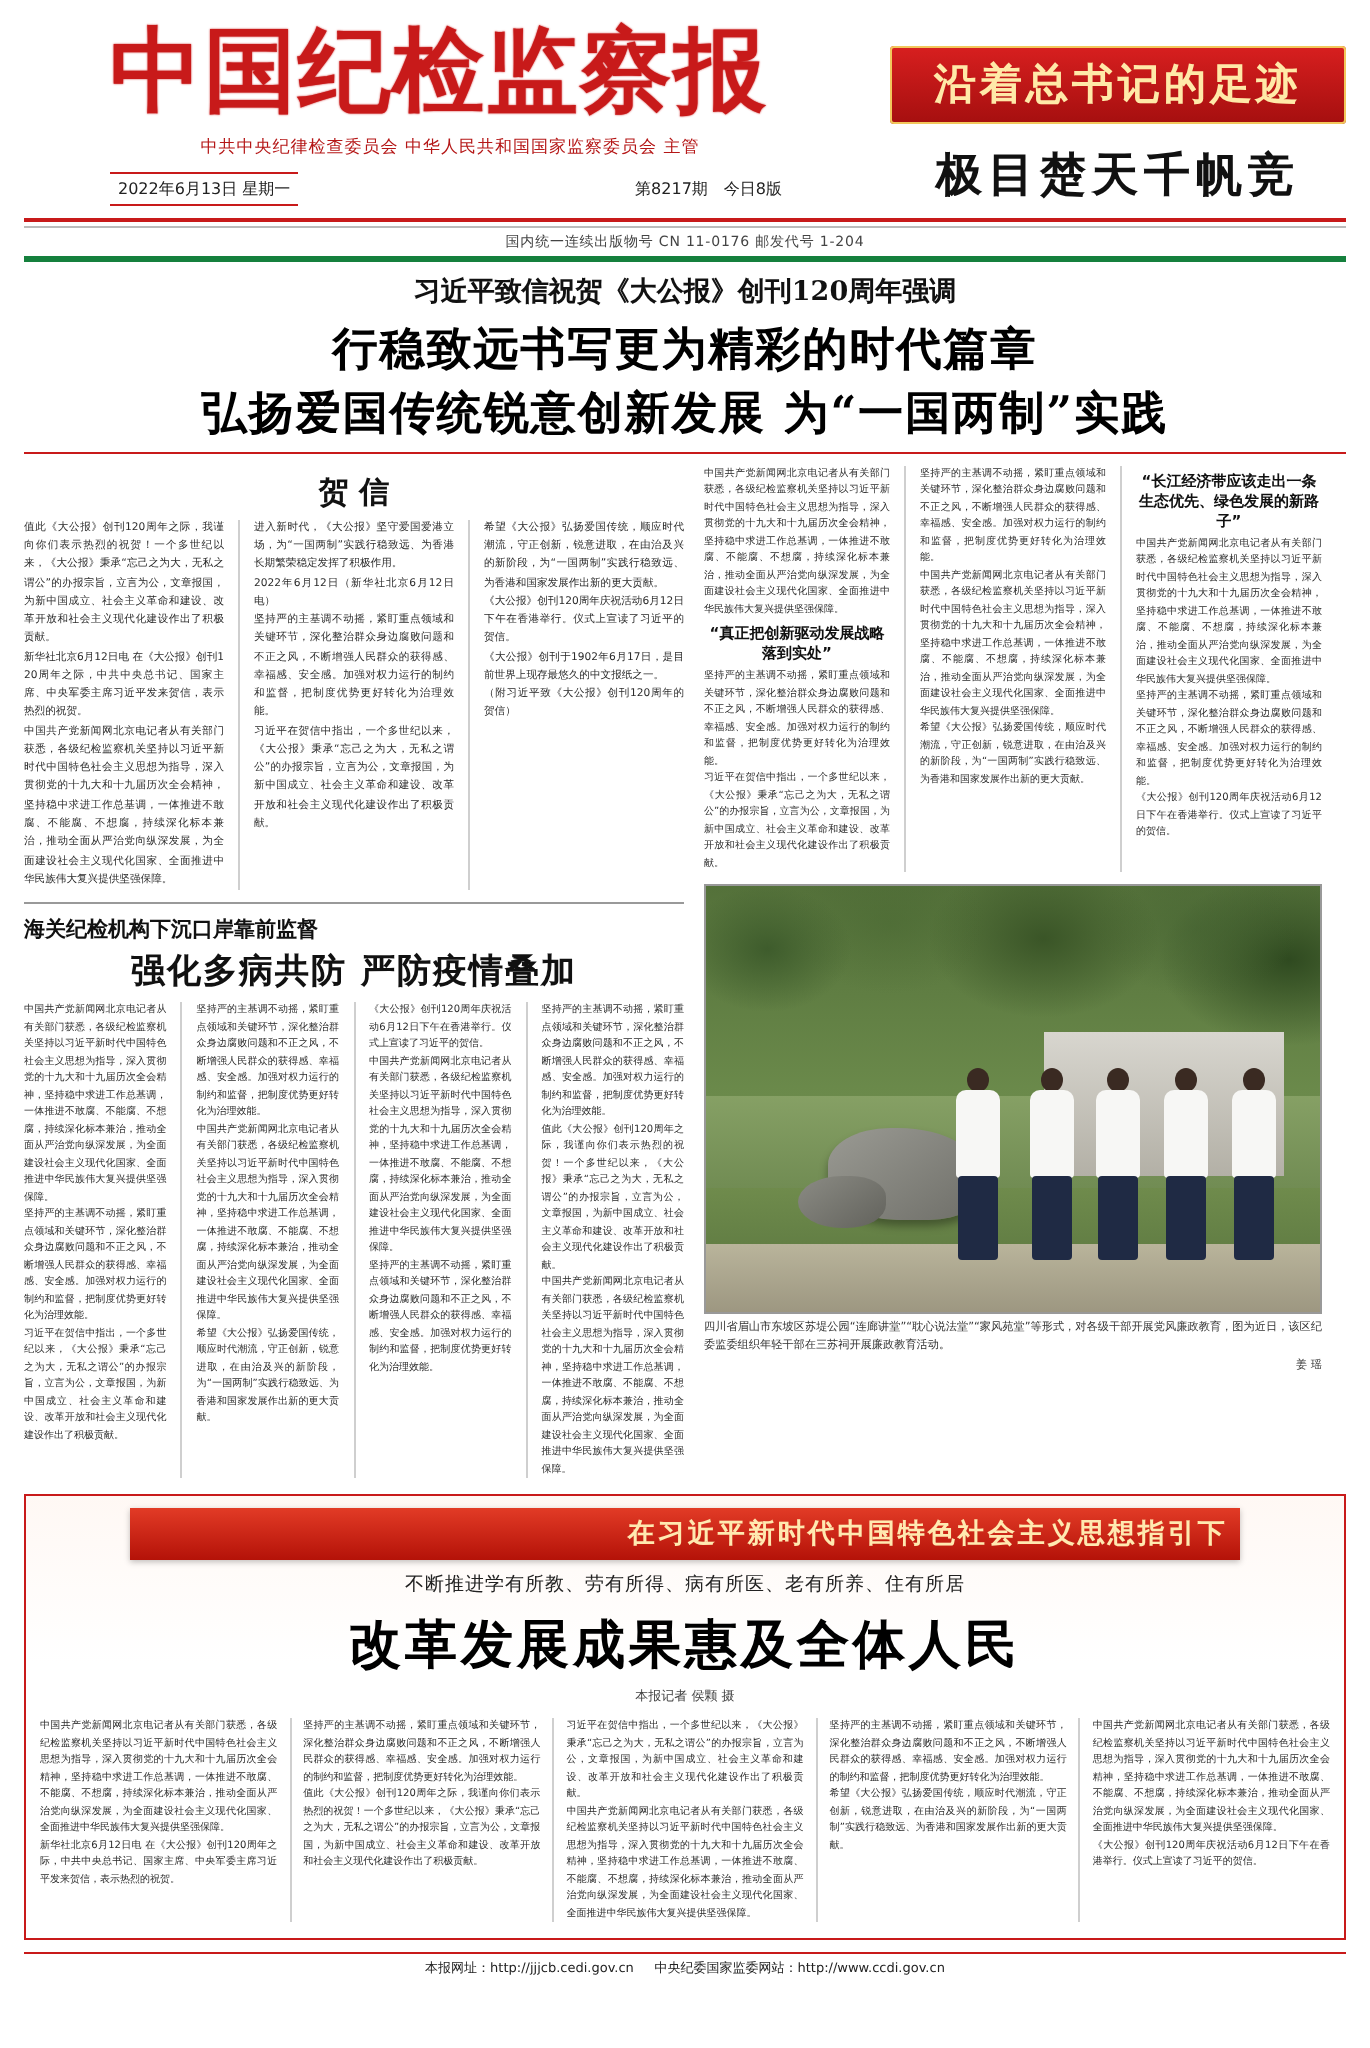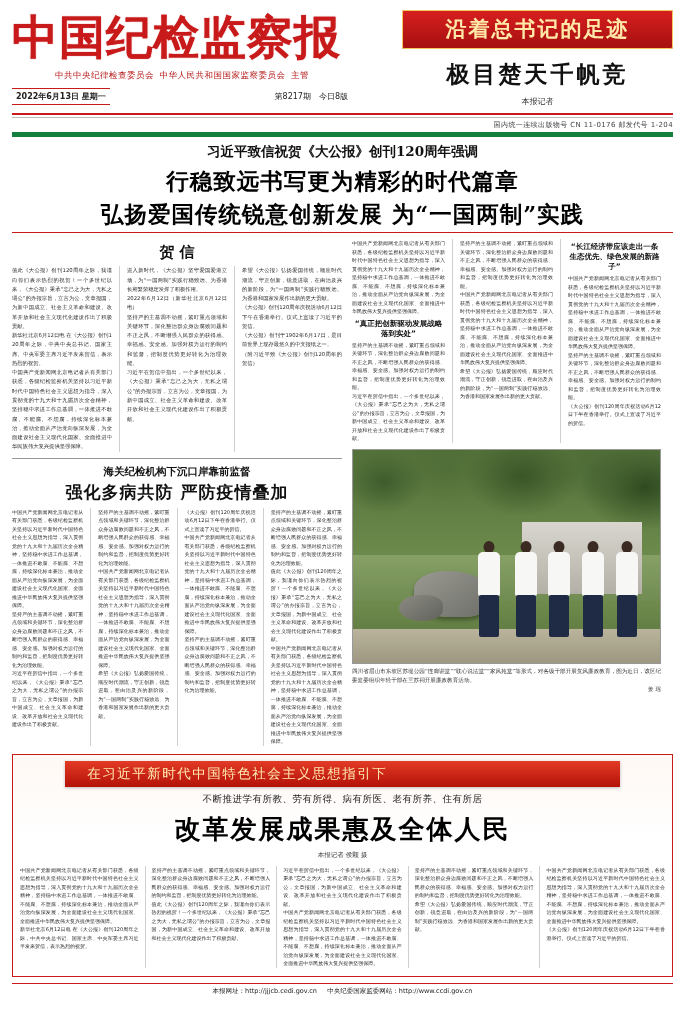--- a/index.html
+++ b/index.html
@@ -7,50 +7,49 @@
   body {
     width:685px; height:1024px;
     background:#ffffff;
     font-family:"DejaVu Sans","Liberation Sans",sans-serif;
     color:#111;
     overflow:hidden;
   }
   .page { position:relative; width:685px; height:1024px; padding:10px 12px; }
 
   
-  .masthead { display:flex; align-items:center; }
+  .masthead { display:flex; align-items:flex-end;margin-left:43px; }
   .mast-left { width:380px; }
   .mast-title {
     font-family:"DejaVu Serif","Liberation Serif",serif;
     font-weight:bold;
     font-size:46px;
     letter-spacing:1px;
     color:#c81a1a;
     line-height:1.12;
     white-space:nowrap;
     text-shadow:0 0 1px #c81a1a;
   }
   .mast-sub {
     margin-top:6px;
     font-size:8.5px;
     color:#b51717;
     letter-spacing:.5px;
     text-align:center;
     width:340px;
-    font-family:Liberation Mono, monospace;
   }
   .mast-meta {
     margin-top:6px;
     display:flex;
     align-items:center;
     font-size:8px;
     color:#222;
     width:340px;
   }
-  .mast-meta .date { border-top:1px solid #c81a1a; border-bottom:1px solid #c81a1a; padding:2px 4px;font-weight:bold; }
+  .mast-meta .date { border-top:1px solid #c81a1a; border-bottom:1px solid #c81a1a; padding:2px 4px; }
   .mast-meta .spacer { flex:1; }
   .mast-meta .issue { padding:2px 4px; }
 
   .mast-right { flex:1; padding-left:10px; }
   .banner-red {
     background:linear-gradient(180deg,#d81f1f,#a50f0f);
     color:#ffe9a8;
     font-family:"DejaVu Serif","Liberation Serif",serif;
     font-weight:bold;
     font-size:21px;
@@ -69,22 +68,22 @@
     margin-top:10px;
     color:#111;
   }
   .banner-byline { text-align:center; font-size:8px; color:#333; margin-top:6px; }
 
   
   .rule-thick { border-top:2px solid #c81a1a; margin:6px 0 2px; }
   .rule-thin { border-top:1px solid #c81a1a; margin:2px 0 4px; }
 
   .notice-line {
-    text-align:right; font-size:7px; color:#444; letter-spacing:.4px;
-    border-top:1px solid #bbb; border-bottom:5px solid #15803d;
+    text-align:center; font-size:7px; color:#444; letter-spacing:.4px;
+    border-top:1px solid #bbb; border-bottom:3px solid #15803d;
     padding:2px 0; margin:2px 0 6px;
   }
 
   
   .kicker {
     text-align:center;
     font-family:"DejaVu Serif","Liberation Serif",serif;
     font-size:13.5px;
     font-weight:bold;
     color:#111;
@@ -114,21 +113,21 @@
   }
 
   .textcols { display:flex; gap:7px; }
   .tcol { flex:1; }
   .fake-text { font-size:5.3px; line-height:1.75; color:#2b2b2b; text-align:justify; word-break:break-all; }
   .fake-text.tiny { font-size:5px; line-height:1.7; }
   .sep-v { width:1px; background:#cfcfcf; }
 
   .hr-dash { border-top:1px solid #999; margin:6px 0; }
 
-  .sub-kicker { text-align:center; font-size:10.5px; font-weight:bold; margin:6px 0 2px; font-family:Liberation Sans, sans-serif;}
+  .sub-kicker { text-align:left; font-size:10.5px; font-weight:bold; margin:6px 0 2px; font-family:Liberation Sans, sans-serif;}
   .sub-head { text-align:center; font-size:17px; font-weight:bold; letter-spacing:1px; font-family:"DejaVu Serif","Liberation Serif",serif; margin-bottom:4px;}
 
   
   .rbox-title { font-size:7.5px; font-weight:bold; text-align:center; margin:3px 0 2px; }
 
   
   .photo-wrap { margin-top:6px; }
   .photo {
     position:relative;
     width:100%; height:215px;
@@ -171,26 +170,26 @@
   .special {
     margin-top:8px;
     border:1.5px solid #c81a1a;
     padding:6px 7px 8px;
     background:linear-gradient(180deg,#fff8f4 0%,#ffffff 38%);
     position:relative;
   }
   .sp-ribbon {
     background:linear-gradient(180deg,#e23b26,#b41208);
     color:#ffe9b0;
-    text-align:left;
-    font-family:"DejaVu Serif","Liberation Serif",serif;
-    font-weight:normal;
+    text-align:right;
+    font-family:"DejaVu Serif","Liberation Serif",serif;
+    font-weight:bold;
     font-size:13.5px;
     letter-spacing:1.5px;
-    padding:4px 22px;
+    padding:4px 6px;
     width:86%;
     margin:0 auto;
     box-shadow:0 1px 3px rgba(0,0,0,.25);
   }
   .sp-sub {
     text-align:center;
     font-family:"DejaVu Serif","Liberation Serif",serif;
     font-weight:bold;
     font-size:20px;
     letter-spacing:2px;
@@ -234,21 +233,20 @@
       <div class="mast-meta">
         <span class="date">2022年6月13日  星期一</span>
         <span class="spacer"></span>
         <span class="issue">第8217期</span>
         <span class="issue">今日8版</span>
       </div>
     </div>
     <div class="mast-right">
       <div class="banner-red">沿着总书记的足迹</div>
       <div class="banner-sub">极目楚天千帆竞</div>
-      <div class="banner-byline">本报记者</div>
     </div>
   </div>
 
   <div class="rule-thick"></div>
   <div class="notice-line">国内统一连续出版物号 CN 11-0176   邮发代号 1-204</div>
 
   <div class="kicker">习近平致信祝贺《大公报》创刊120周年强调</div>
   <div class="headline-main">行稳致远书写更为精彩的时代篇章</div>
   <div class="headline-main">弘扬爱国传统锐意创新发展  为“一国两制”实践</div>
   <div class="rule-thin"></div>

